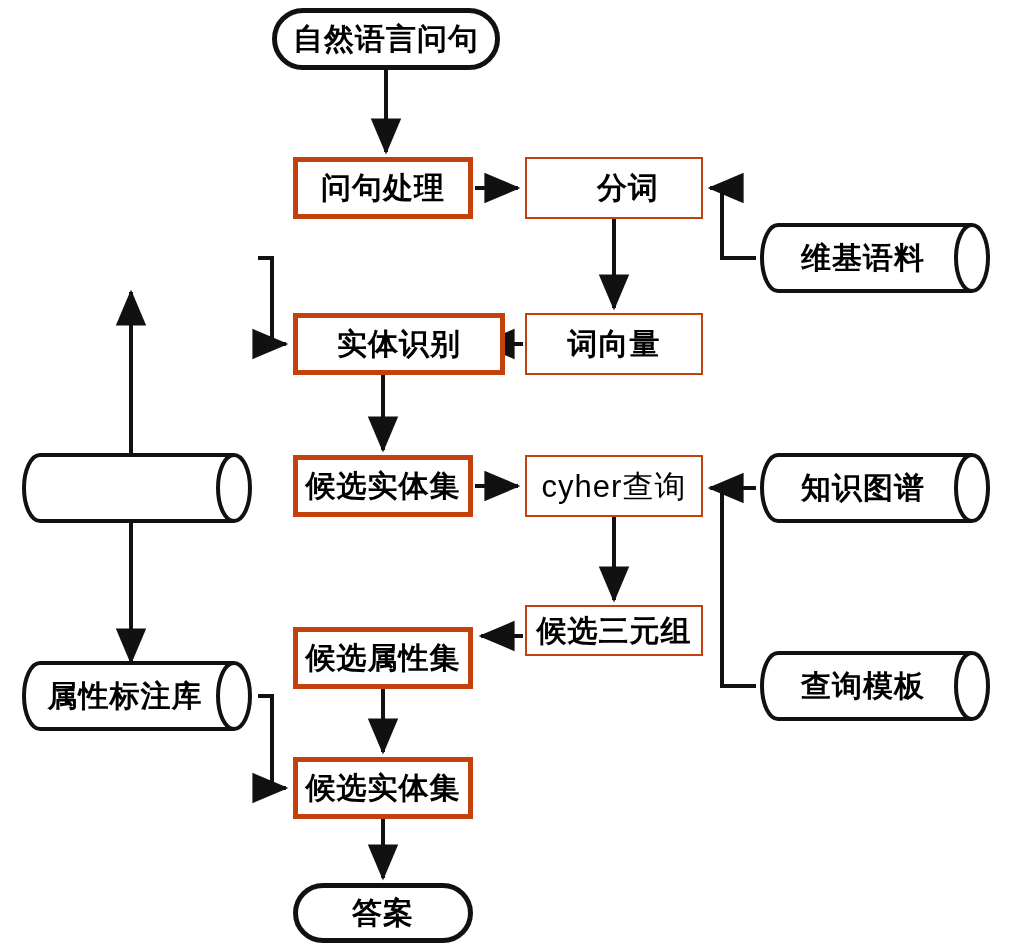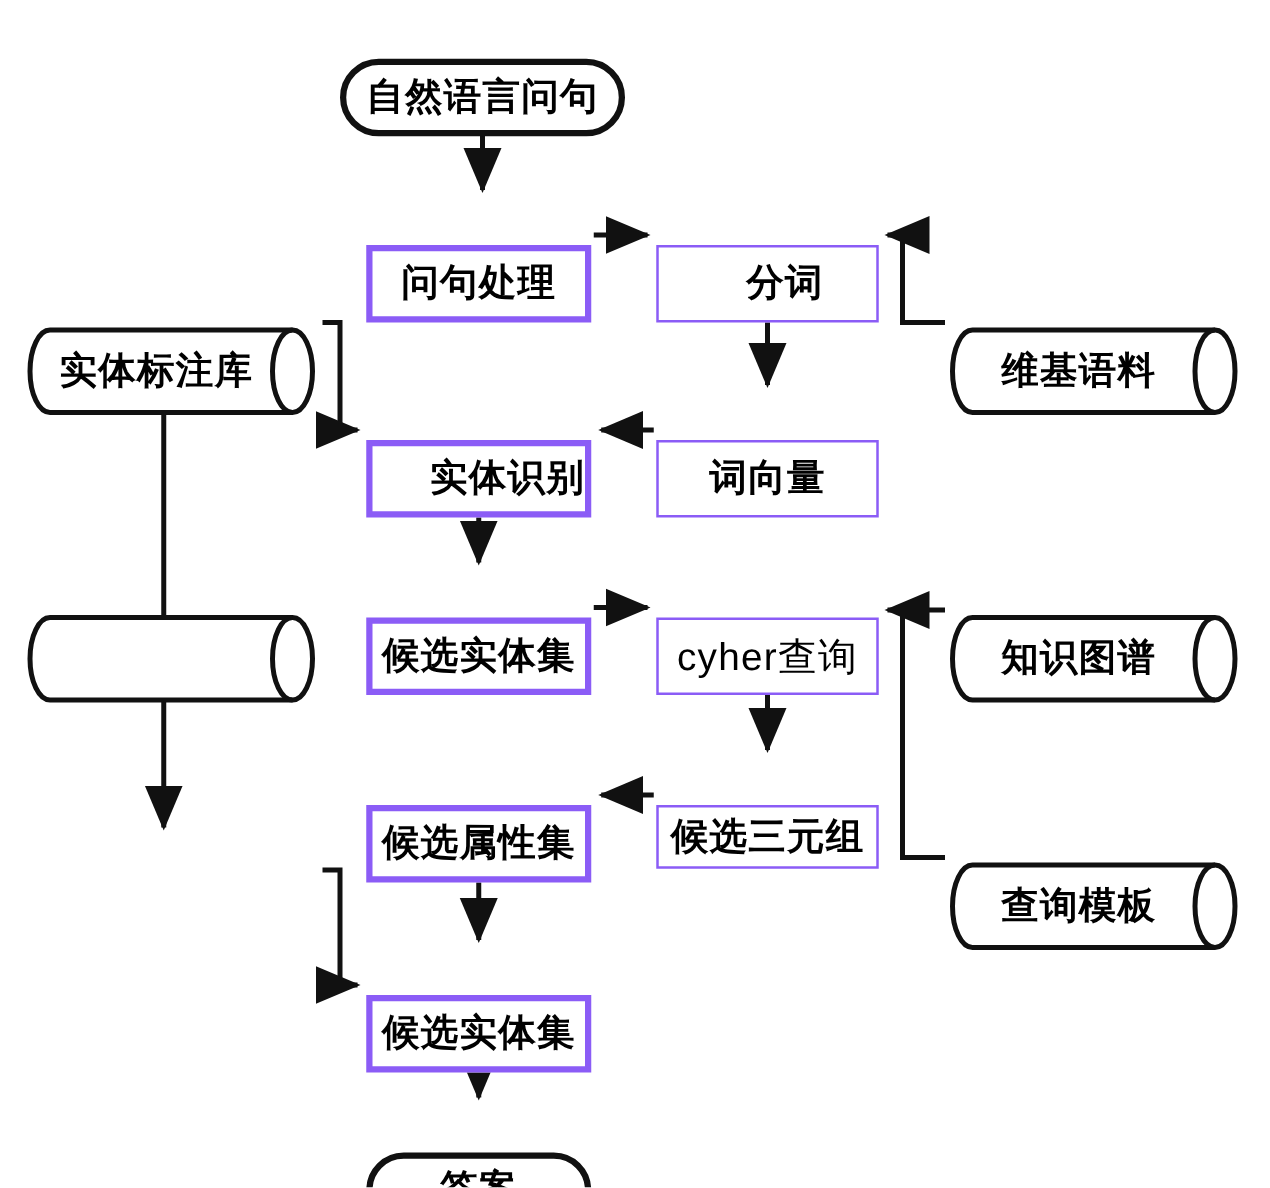--- a/index.html
+++ b/index.html
@@ -29,29 +29,28 @@
     position: absolute;
     box-sizing: border-box;
     display: flex;
     align-items: center;
     justify-content: center;
     color: #000000;
     background: #ffffff;
     text-align: center;
     line-height: 1;
     white-space: nowrap;
-    margin-top: 39px;
   }
   .node .lbl {
     display: block;
     letter-spacing: 1px;
   }
   
   .proc {
-    border: 2px solid #8b5cf6;
+    border: 2px solid #c2410c;
     font-size: 30px;
     font-weight: 700;
   }
   .proc.thick {
     border-width: 5px;
   }
   .proc.latin {
     font-weight: 400;
     font-size: 31px;
   }
@@ -138,37 +137,30 @@
   </div>
 
   <div class="node proc thick" style="left:293px; top:157px; width:180px; height:62px;">
     <span class="lbl">问句处理</span>
   </div>
 
   <div class="node proc" style="left:525px; top:157px; width:178px; height:62px;padding-left:28px;">
     <span class="lbl">分词</span>
   </div>
 
-  <div class="node cyl" style="left:18px; top:222px; width:240px; height:72px;">
-    <svg class="shell" viewBox="0 0 240 72" preserveAspectRatio="none">
-      <path d="M22,3 L216,3 A16,33 0 0 1 216,69 L22,69 A16,33 0 0 1 22,3 Z" fill="#ffffff" stroke="#111111" stroke-width="4"></path>
-      <path d="M216,3 A16,33 0 0 0 216,69" fill="none" stroke="#111111" stroke-width="4"></path>
-    </svg>
-    <span class="lbl">实体标注库</span>
-  </div>
 
   <div class="node cyl" style="left:756px; top:222px; width:240px; height:72px;">
     <svg class="shell" viewBox="0 0 240 72" preserveAspectRatio="none">
       <path d="M22,3 L216,3 A16,33 0 0 1 216,69 L22,69 A16,33 0 0 1 22,3 Z" fill="#ffffff" stroke="#111111" stroke-width="4"></path>
       <path d="M216,3 A16,33 0 0 0 216,69" fill="none" stroke="#111111" stroke-width="4"></path>
     </svg>
     <span class="lbl">维基语料</span>
   </div>
 
-  <div class="node proc thick" style="left:293px; top:313px; width:180px; height:62px;justify-content:flex-end;">
+  <div class="node proc thick" style="left:293px; top:313px; width:212px; height:62px;">
     <span class="lbl">实体识别</span>
   </div>
 
   <div class="node proc" style="left:525px; top:313px; width:178px; height:62px;">
     <span class="lbl">词向量</span>
   </div>
 
   <div class="node cyl" style="left:18px; top:452px; width:240px; height:72px;">
     <svg class="shell" viewBox="0 0 240 72" preserveAspectRatio="none">
       <path d="M22,3 L216,3 A16,33 0 0 1 216,69 L22,69 A16,33 0 0 1 22,3 Z" fill="#ffffff" stroke="#111111" stroke-width="4"></path>
@@ -185,28 +177,35 @@
   </div>
 
   <div class="node cyl" style="left:756px; top:452px; width:240px; height:72px;">
     <svg class="shell" viewBox="0 0 240 72" preserveAspectRatio="none">
       <path d="M22,3 L216,3 A16,33 0 0 1 216,69 L22,69 A16,33 0 0 1 22,3 Z" fill="#ffffff" stroke="#111111" stroke-width="4"></path>
       <path d="M216,3 A16,33 0 0 0 216,69" fill="none" stroke="#111111" stroke-width="4"></path>
     </svg>
     <span class="lbl">知识图谱</span>
   </div>
 
-  <div class="node proc thick" style="left:293px; top:605px; width:180px; height:62px;">
+  <div class="node proc thick" style="left:293px; top:627px; width:180px; height:62px;">
     <span class="lbl">候选属性集</span>
   </div>
 
   <div class="node proc" style="left:525px; top:605px; width:178px; height:51px;">
     <span class="lbl">候选三元组</span>
   </div>
 
+  <div class="node cyl" style="left:18px; top:660px; width:240px; height:72px;">
+    <svg class="shell" viewBox="0 0 240 72" preserveAspectRatio="none">
+      <path d="M22,3 L216,3 A16,33 0 0 1 216,69 L22,69 A16,33 0 0 1 22,3 Z" fill="#ffffff" stroke="#111111" stroke-width="4"></path>
+      <path d="M216,3 A16,33 0 0 0 216,69" fill="none" stroke="#111111" stroke-width="4"></path>
+    </svg>
+    <span class="lbl">属性标注库</span>
+  </div>
 
   <div class="node cyl" style="left:756px; top:650px; width:240px; height:72px;">
     <svg class="shell" viewBox="0 0 240 72" preserveAspectRatio="none">
       <path d="M22,3 L216,3 A16,33 0 0 1 216,69 L22,69 A16,33 0 0 1 22,3 Z" fill="#ffffff" stroke="#111111" stroke-width="4"></path>
       <path d="M216,3 A16,33 0 0 0 216,69" fill="none" stroke="#111111" stroke-width="4"></path>
     </svg>
     <span class="lbl">查询模板</span>
   </div>
 
   <div class="node proc thick" style="left:293px; top:757px; width:180px; height:62px;">

